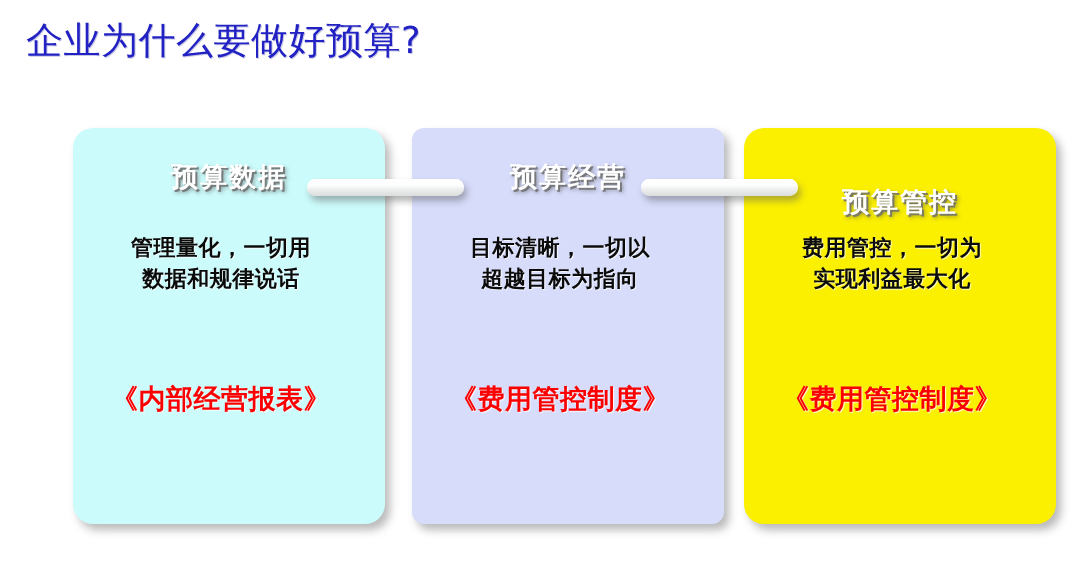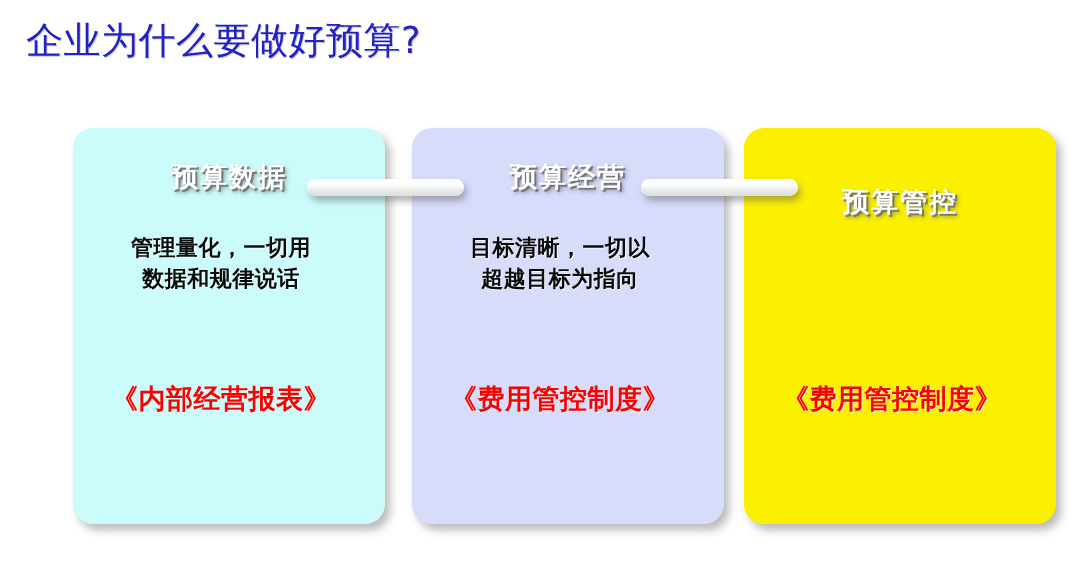--- a/index.html
+++ b/index.html
@@ -51,21 +51,21 @@
     top: 128px;
     width: 312px;
     height: 396px;
     border-radius: 20px;
     box-shadow: 5px 6px 9px rgba(90,90,90,0.42);
     box-sizing: border-box;
     overflow: hidden;
     text-decoration: underline;
   }
   .card.c1 { left: 73px;  background: #ccfbfb; }
-  .card.c2 { left: 412px; background: #d7dcfb; }
+  .card.c2 { left: 412px; background: #d7dcfb; border-radius: 12px; }
   .card.c3 { left: 744px; background: #fbf000; }
 
   .card-header {
     position: absolute;
     top: 31px;
     left: 0;
     width: 100%;
     text-align: center;
     font-size: 27px;
     font-weight: bold;
@@ -146,17 +146,21 @@
         <div>目标清晰，一切以</div>
         <div>超越目标为指向</div>
       </div>
       <div class="card-doc" style="color: rgb(251, 0, 0);">《费用管控制度》</div>
     </div>
 
     <div class="connector k2"></div>
 
     <div class="card c3" style="background: rgb(251, 240, 0);">
       <div class="card-header" style="color: rgb(255, 255, 255); margin-top: 25px;">预算管控</div>
+      <div class="card-body" style="color: rgb(11, 11, 11);">
+        <div>费用管控，一切为</div>
+        <div>实现利益最大化</div>
+      </div>
       <div class="card-doc" style="color: rgb(251, 0, 0);">《费用管控制度》</div>
     </div>
 
   </div>
 </div>
 
 </body></html>

